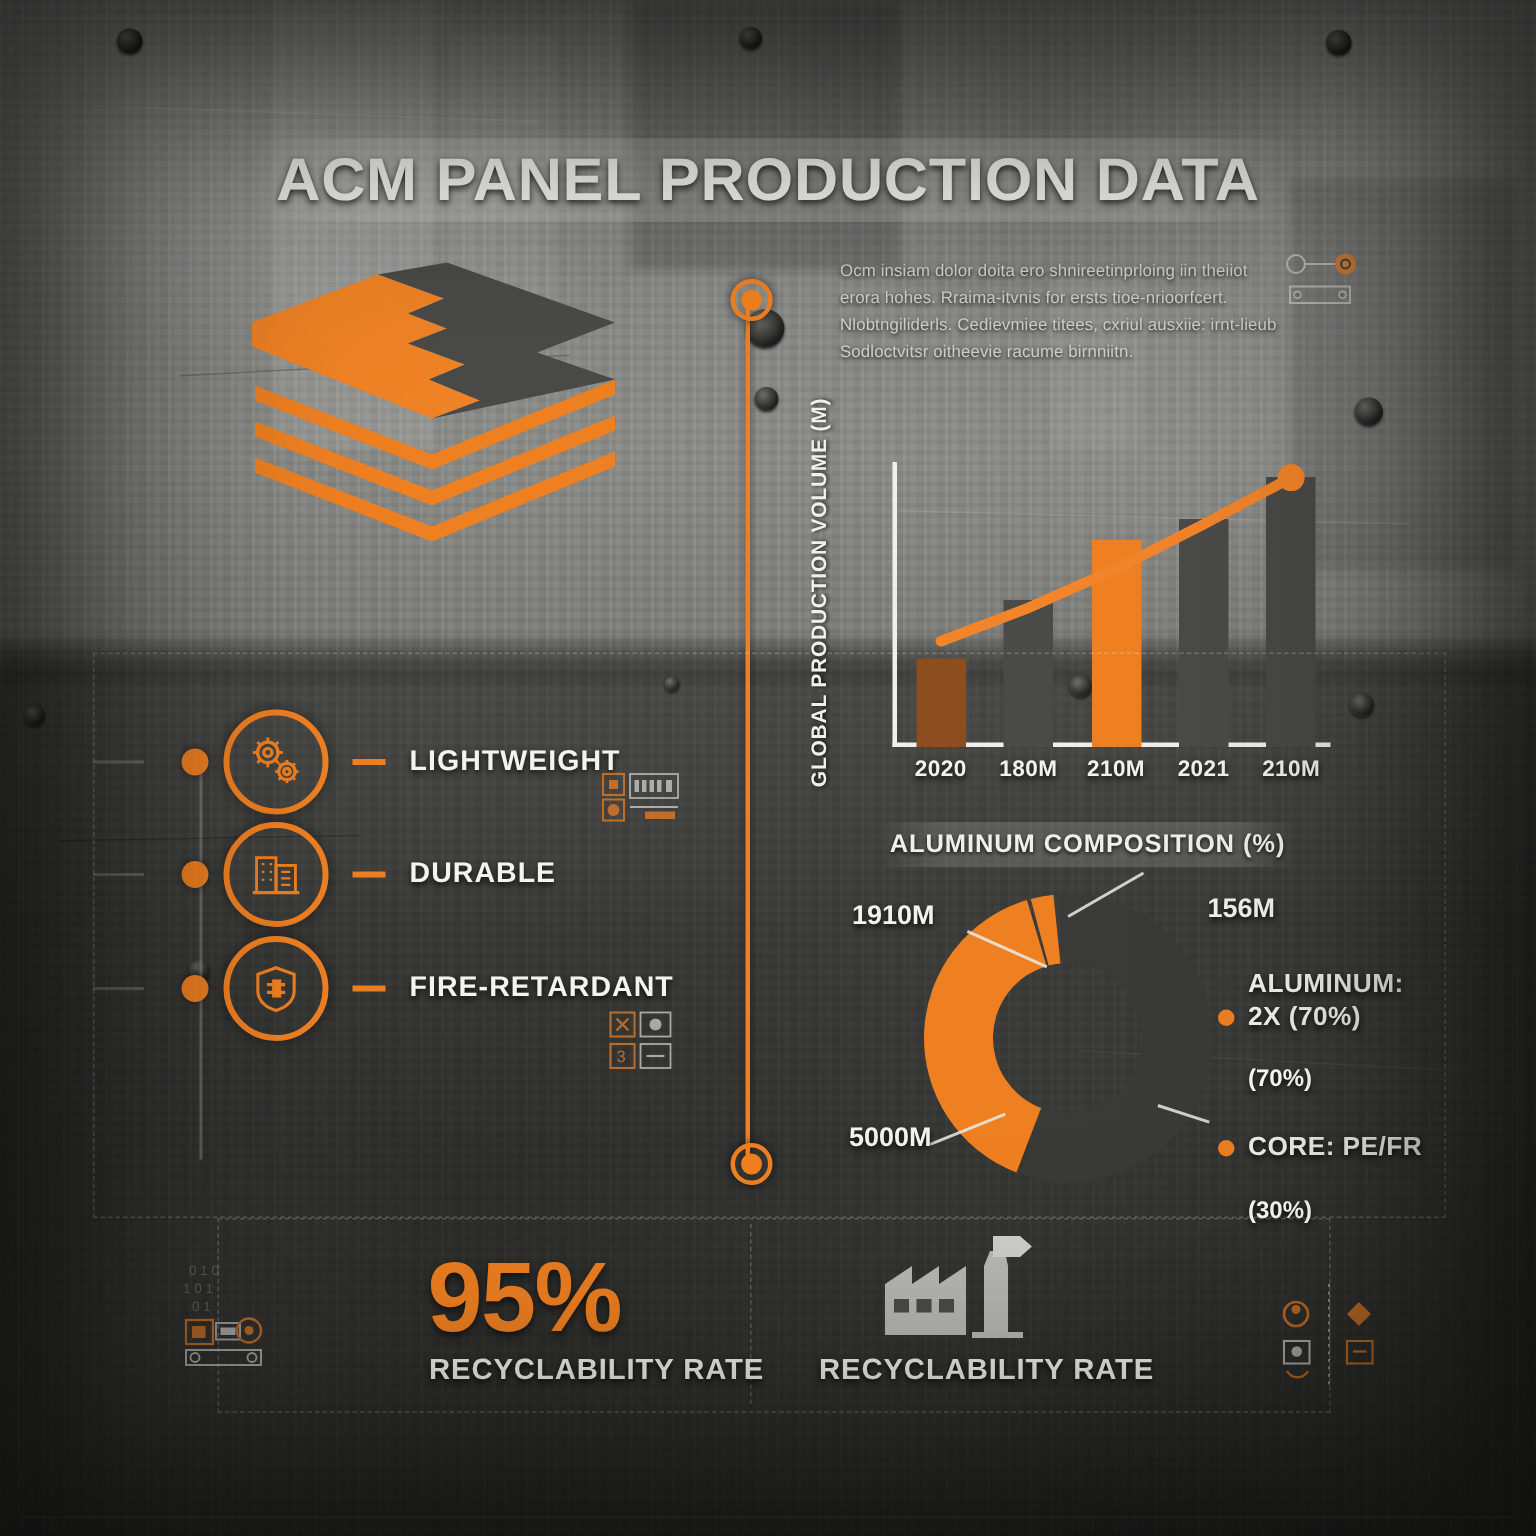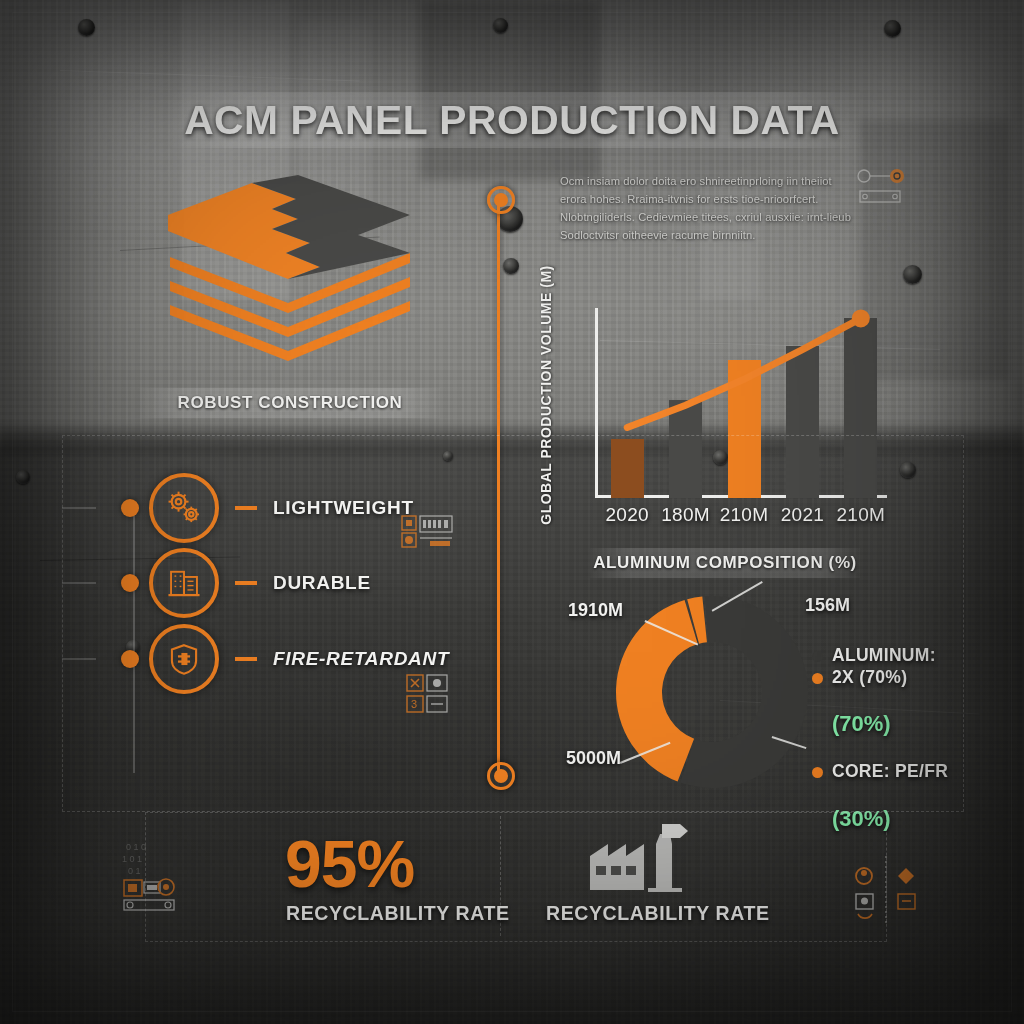--- a/index.html
+++ b/index.html
@@ -95,36 +95,36 @@
   .ylab{position:absolute;left:-6px;top:0;height:230px;width:24px;
     display:flex;align-items:center;justify-content:center;}
   .ylab span{display:block;transform:rotate(-90deg);white-space:nowrap;
     color:#f0f0ee;font-size:14px;font-weight:bold;letter-spacing:.5px;
     text-shadow:0 1px 3px rgba(0,0,0,.8);}
   .axis-y{position:absolute;left:55px;top:28px;width:3px;height:190px;background:#efefed;}
   .axis-x{position:absolute;left:55px;top:215px;width:292px;height:3px;background:#efefed;}
   .bars{position:absolute;left:58px;top:28px;width:292px;height:190px;}
   .bar{position:absolute;bottom:0;width:33px;}
   .xticks{position:absolute;left:55px;top:224px;width:300px;height:26px;}
-  .xtick{position:absolute;color:#f2f2f0;font-size:19px;font-weight:normal;letter-spacing:.3px;
+  .xtick{position:absolute;color:#f2f2f0;font-size:15px;font-weight:bold;letter-spacing:.3px;
     text-shadow:0 2px 4px rgba(0,0,0,.85);transform:translateX(-50%);white-space:nowrap;}
   .trend{position:absolute;left:0;top:0;width:420px;height:250px;pointer-events:none;}
 
   
   #mat-strip{left:590px;top:548px;width:270px;}
   .donut-wrap{position:absolute;left:600px;top:585px;width:230px;height:215px;}
   .dlabel{position:absolute;color:#f2f2f0;font-size:18px;font-weight:bold;
     text-shadow:0 2px 4px rgba(0,0,0,.85);white-space:nowrap;}
   .leader{position:absolute;background:rgba(235,235,233,.85);height:1.6px;transform-origin:left center;}
   .legend{position:absolute;left:812px;top:645px;width:200px;}
   .lg-row{display:flex;align-items:flex-start;margin-bottom:1px;}
   .lg-dot{width:11px;height:11px;border-radius:50%;flex:0 0 11px;margin-top:6px;margin-right:9px;}
   .lg-txt{color:#f2f2f0;font-size:17.5px;font-weight:bold;line-height:1.18;letter-spacing:.3px;
     text-shadow:0 2px 4px rgba(0,0,0,.85);}
-  .lg-sub{color:#86efac;font-size:22px;font-weight:bold;line-height:1.18;margin-left:20px;
+  .lg-sub{color:#ffffff;font-size:16px;font-weight:bold;line-height:1.18;margin-left:20px;
     text-shadow:0 2px 4px rgba(0,0,0,.85);margin-top:24px;}
 
   
   .stats-panel{position:absolute;left:145px;top:812px;width:740px;height:128px;
     border:1px dashed rgba(255,255,255,.20);border-top:1px dashed rgba(255,255,255,.20);}
   .stat-div{position:absolute;left:500px;top:816px;width:1px;height:120px;
     border-left:1px dashed rgba(255,255,255,.22);}
   .stat-num{position:absolute;left:285px;top:826px;color:#ef8022;font-size:66px;font-weight:bold;
     letter-spacing:-1px;text-shadow:0 3px 6px rgba(0,0,0,.6);}
   .stat-cap{position:absolute;color:#f3f3f1;font-size:19.5px;font-weight:bold;letter-spacing:.6px;
@@ -177,21 +177,20 @@
 
     <polygon points="10,140 128,186 250,136 250,126 128,176 10,130" fill="#ef8022"></polygon>
     <polygon points="10,116 128,162 250,112 250,102 128,152 10,106" fill="#ef8022"></polygon>
     <polygon points="10,92 128,138 250,88 250,78 128,128 10,82" fill="#ef8022"></polygon>
 
     <polygon points="8,40 92,8 136,24 112,34 138,44 112,54 150,68 126,78 160,92 128,104 8,56" fill="#f08325"></polygon>
 
     <polygon points="92,8 138,0 250,40 198,60 250,78 128,104 160,92 126,78 150,68 112,54 138,44 112,34 136,24" fill="#4a4a48"></polygon>
     <polygon points="138,0 250,40 198,60 150,42" fill="#55555 3" fill-opacity="0"></polygon>
   </svg>
-  <div class="label-strip" id="robust-strip">ROBUST CONSTRUCTION</div>
 
   <div class="intro">Ocm insiam dolor doita ero shnireetinprloing iin theiiot erora hohes. Rraima-itvnis for ersts tioe-nrioorfcert. Nlobtngiliderls. Cedievmiee titees, cxriul ausxiie: irnt-lieub Sodloctvitsr oitheevie racume birnniitn.</div>
 
   <svg class="deco" style="left:852px;top:166px;width:58px;height:40px;" viewBox="0 0 58 40">
     <circle cx="12" cy="10" r="6" fill="none" stroke="#cfcfcd" stroke-width="1.3"></circle>
     <line x1="18" y1="10" x2="38" y2="10" stroke="#cfcfcd" stroke-width="1.3"></line>
     <circle cx="45" cy="10" r="7" fill="#ef8022"></circle>
     <circle cx="45" cy="10" r="3" fill="none" stroke="#2f2f2d" stroke-width="1.3"></circle>
     <rect x="8" y="25" width="40" height="11" fill="none" stroke="#cfcfcd" stroke-width="1.3"></rect>
     <circle cx="13" cy="30.5" r="2.3" fill="none" stroke="#cfcfcd" stroke-width="1.1"></circle>
@@ -333,21 +332,21 @@
               <line x1="26" y1="25" x2="33" y2="25"></line>
             <line x1="26" y1="30" x2="33" y2="30"></line>
           </g>
         </g>
       </svg>
     </span>
     <span class="f-dash"></span>
     <span class="f-label">DURABLE</span>
   </div>
 
-  <div class="feat-row" id="feat-2" style="top:624px;font-style:italic;">
+  <div class="feat-row" id="feat-2" style="top:624px;">
     <span class="rail-stub"></span>
     <span class="dot"></span>
     <span class="f-circle">
       <svg viewBox="0 0 44 44" width="38" height="38">
         <path d="M22 6 L36 11 V24 C36 32 29 37 22 39 C15 37 8 32 8 24 V11 Z" fill="none" stroke="#ef8022" stroke-width="2.4"></path>
         <g stroke="#ef8022" stroke-width="2.6" fill="none">
           <line x1="15" y1="19" x2="29" y2="19"></line>
           <line x1="15" y1="25" x2="29" y2="25"></line>
           <rect x="19" y="15" width="7" height="14" fill="#ef8022" stroke="none"></rect>
         </g>

